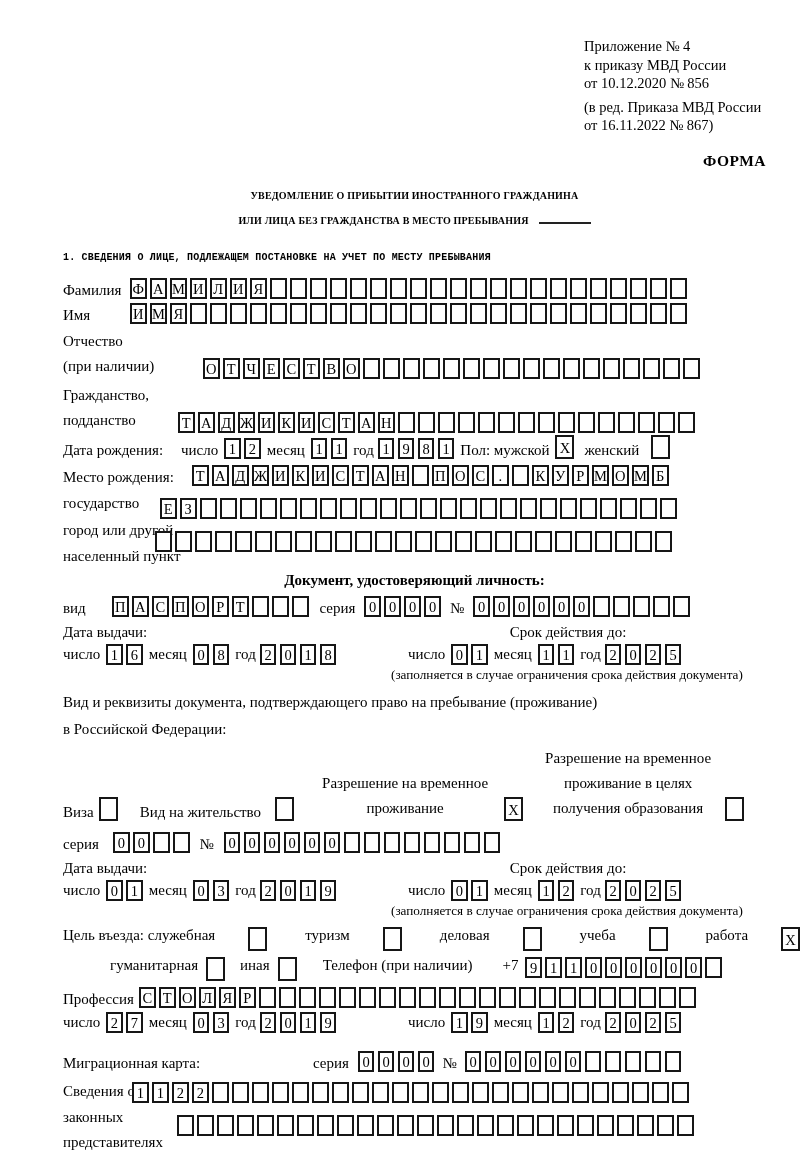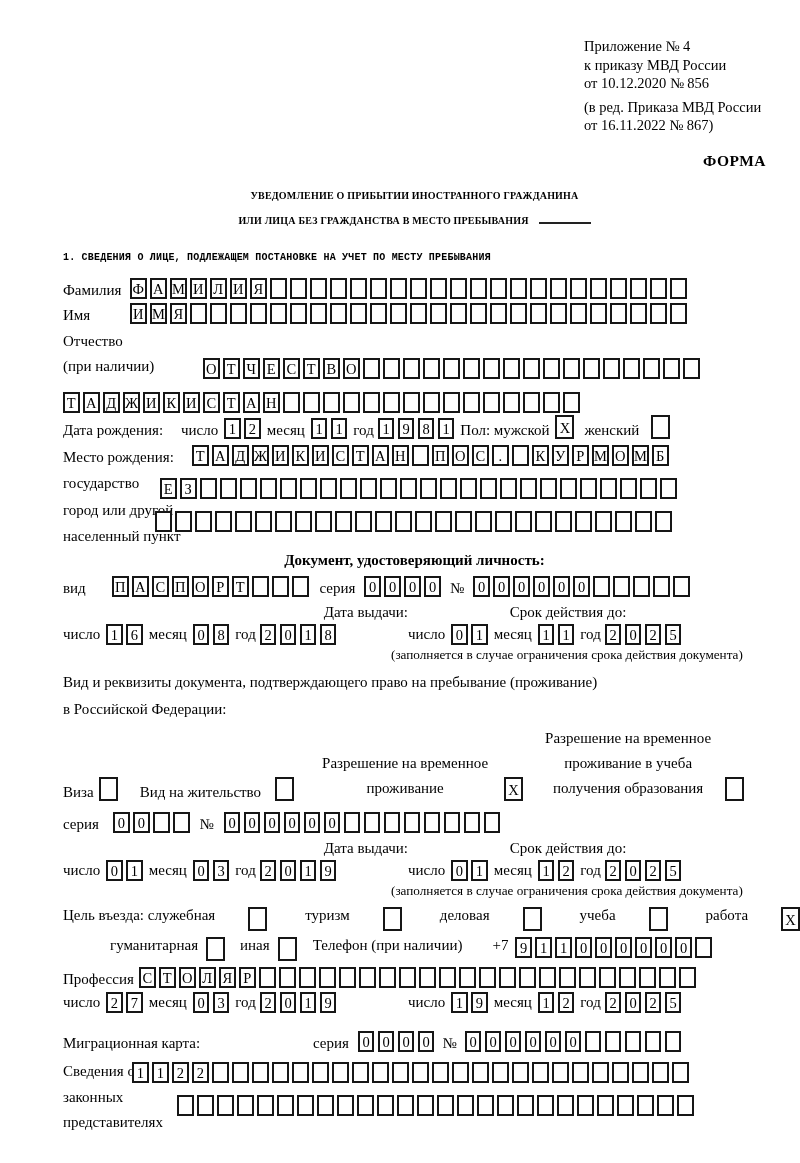--- a/index.html
+++ b/index.html
@@ -33,21 +33,21 @@
   .cbox .cell { width: 19px; height: 24px; line-height: 22px; }
 
   .two-line { line-height: 25px; }
   .pob { position: relative; height: 106px; margin-top: 5px; }
   .pob .plabels { line-height: 26.5px; width: 130px; }
   .pob .cells { position: absolute; }
 
   .center-head { text-align: center; font-weight: bold; margin: 2px 0 7px; }
 
   .half-heads { display: flex; margin-top: 7px; margin-bottom: 3px; }
-  .half-heads .lh { width: 345px; text-align: right; }
+  .half-heads .lh { width: 345px; text-align: left; }
   .half-heads .rh { width: 320px; text-align: center; }
   .dates { display: flex; }
   .dates .dgroup { display: flex; align-items: flex-start; }
   .dates .dgroup.left { width: 345px; }
   .note { font-size: 13.2px; margin: 2px 0 6px 328px; }
 
   .para { line-height: 27px; margin-top: 0; }
 
   .permits { display: flex; align-items: flex-end; margin-top: 3px; }
   .permits .opt-text { text-align: center; line-height: 25px; }
@@ -147,21 +147,21 @@
         <span class="cell"></span>
         <span class="cell"></span>
         <span class="cell"></span>
         <span class="cell"></span>
         <span class="cell"></span>
         <span class="cell"></span>
         <span class="cell"></span>
       </span>
   </div>
 
-  <div class="row" style="margin-bottom:13px">
+  <div class="row" style="margin-bottom:4px">
     <span class="lbl two-line" style="width:140px">
       <span style="display:block">Отчество</span>
       <span style="display:block">(при наличии)</span>
     </span>
     <span class="cells">
         <span class="cell">О</span>
         <span class="cell">Т</span>
         <span class="cell">Ч</span>
         <span class="cell">Е</span>
         <span class="cell">С</span>
@@ -182,20 +182,24 @@
         <span class="cell"></span>
         <span class="cell"></span>
         <span class="cell"></span>
         <span class="cell"></span>
         <span class="cell"></span>
         <span class="cell"></span>
       </span>
   </div>
 
   <div class="row" style="margin-bottom:2px">
+    <span class="lbl two-line" style="width:115px">
+      <span style="display:block">Гражданство,</span>
+      <span style="display:block">подданство</span>
+    </span>
     <span class="cells">
         <span class="cell">Т</span>
         <span class="cell">А</span>
         <span class="cell">Д</span>
         <span class="cell">Ж</span>
         <span class="cell">И</span>
         <span class="cell">К</span>
         <span class="cell">И</span>
         <span class="cell">С</span>
         <span class="cell">Т</span>
@@ -440,21 +444,21 @@
       </span>
     <span class="opt-text" style="margin-left:18px; width:186px">
       <span style="display:block">Разрешение на временное</span>
       <span style="display:block">проживание</span>
     </span>
     <span class="cbox" style="margin-left:6px">
         <span class="cell">X</span>
       </span>
     <span class="opt-text" style="margin-left:14px; width:182px">
       <span style="display:block">Разрешение на временное</span>
-      <span style="display:block">проживание в учеба</span>
+      <span style="display:block">проживание в целях</span>
       <span style="display:block">получения образования</span>
     </span>
     <span class="cbox" style="margin-left:6px">
         <span class="cell"></span>
       </span>
   </div>
 
   <div class="row" style="margin-top:11px">
     <span class="lbl" style="width:50px">серия</span>
     <span class="cells">
@@ -561,21 +565,21 @@
 
   <div class="phone-row">
     <span class="lbl">гуманитарная</span>
     <span class="cbox" style="margin-left:8px">
         <span class="cell"></span>
       </span>
     <span class="lbl" style="margin-left:15px">иная</span>
     <span class="cbox" style="margin-left:8px">
         <span class="cell"></span>
       </span>
-    <span class="lbl" style="margin-left:16px">Телефон (при наличии)</span>
+    <span class="lbl" style="margin-left:26px">Телефон (при наличии)</span>
     <span class="lbl" style="margin-left:30px">+7</span>
     <span class="cells" style="margin-left:7px">
         <span class="cell">9</span>
         <span class="cell">1</span>
         <span class="cell">1</span>
         <span class="cell">0</span>
         <span class="cell">0</span>
         <span class="cell">0</span>
         <span class="cell">0</span>
         <span class="cell">0</span>

